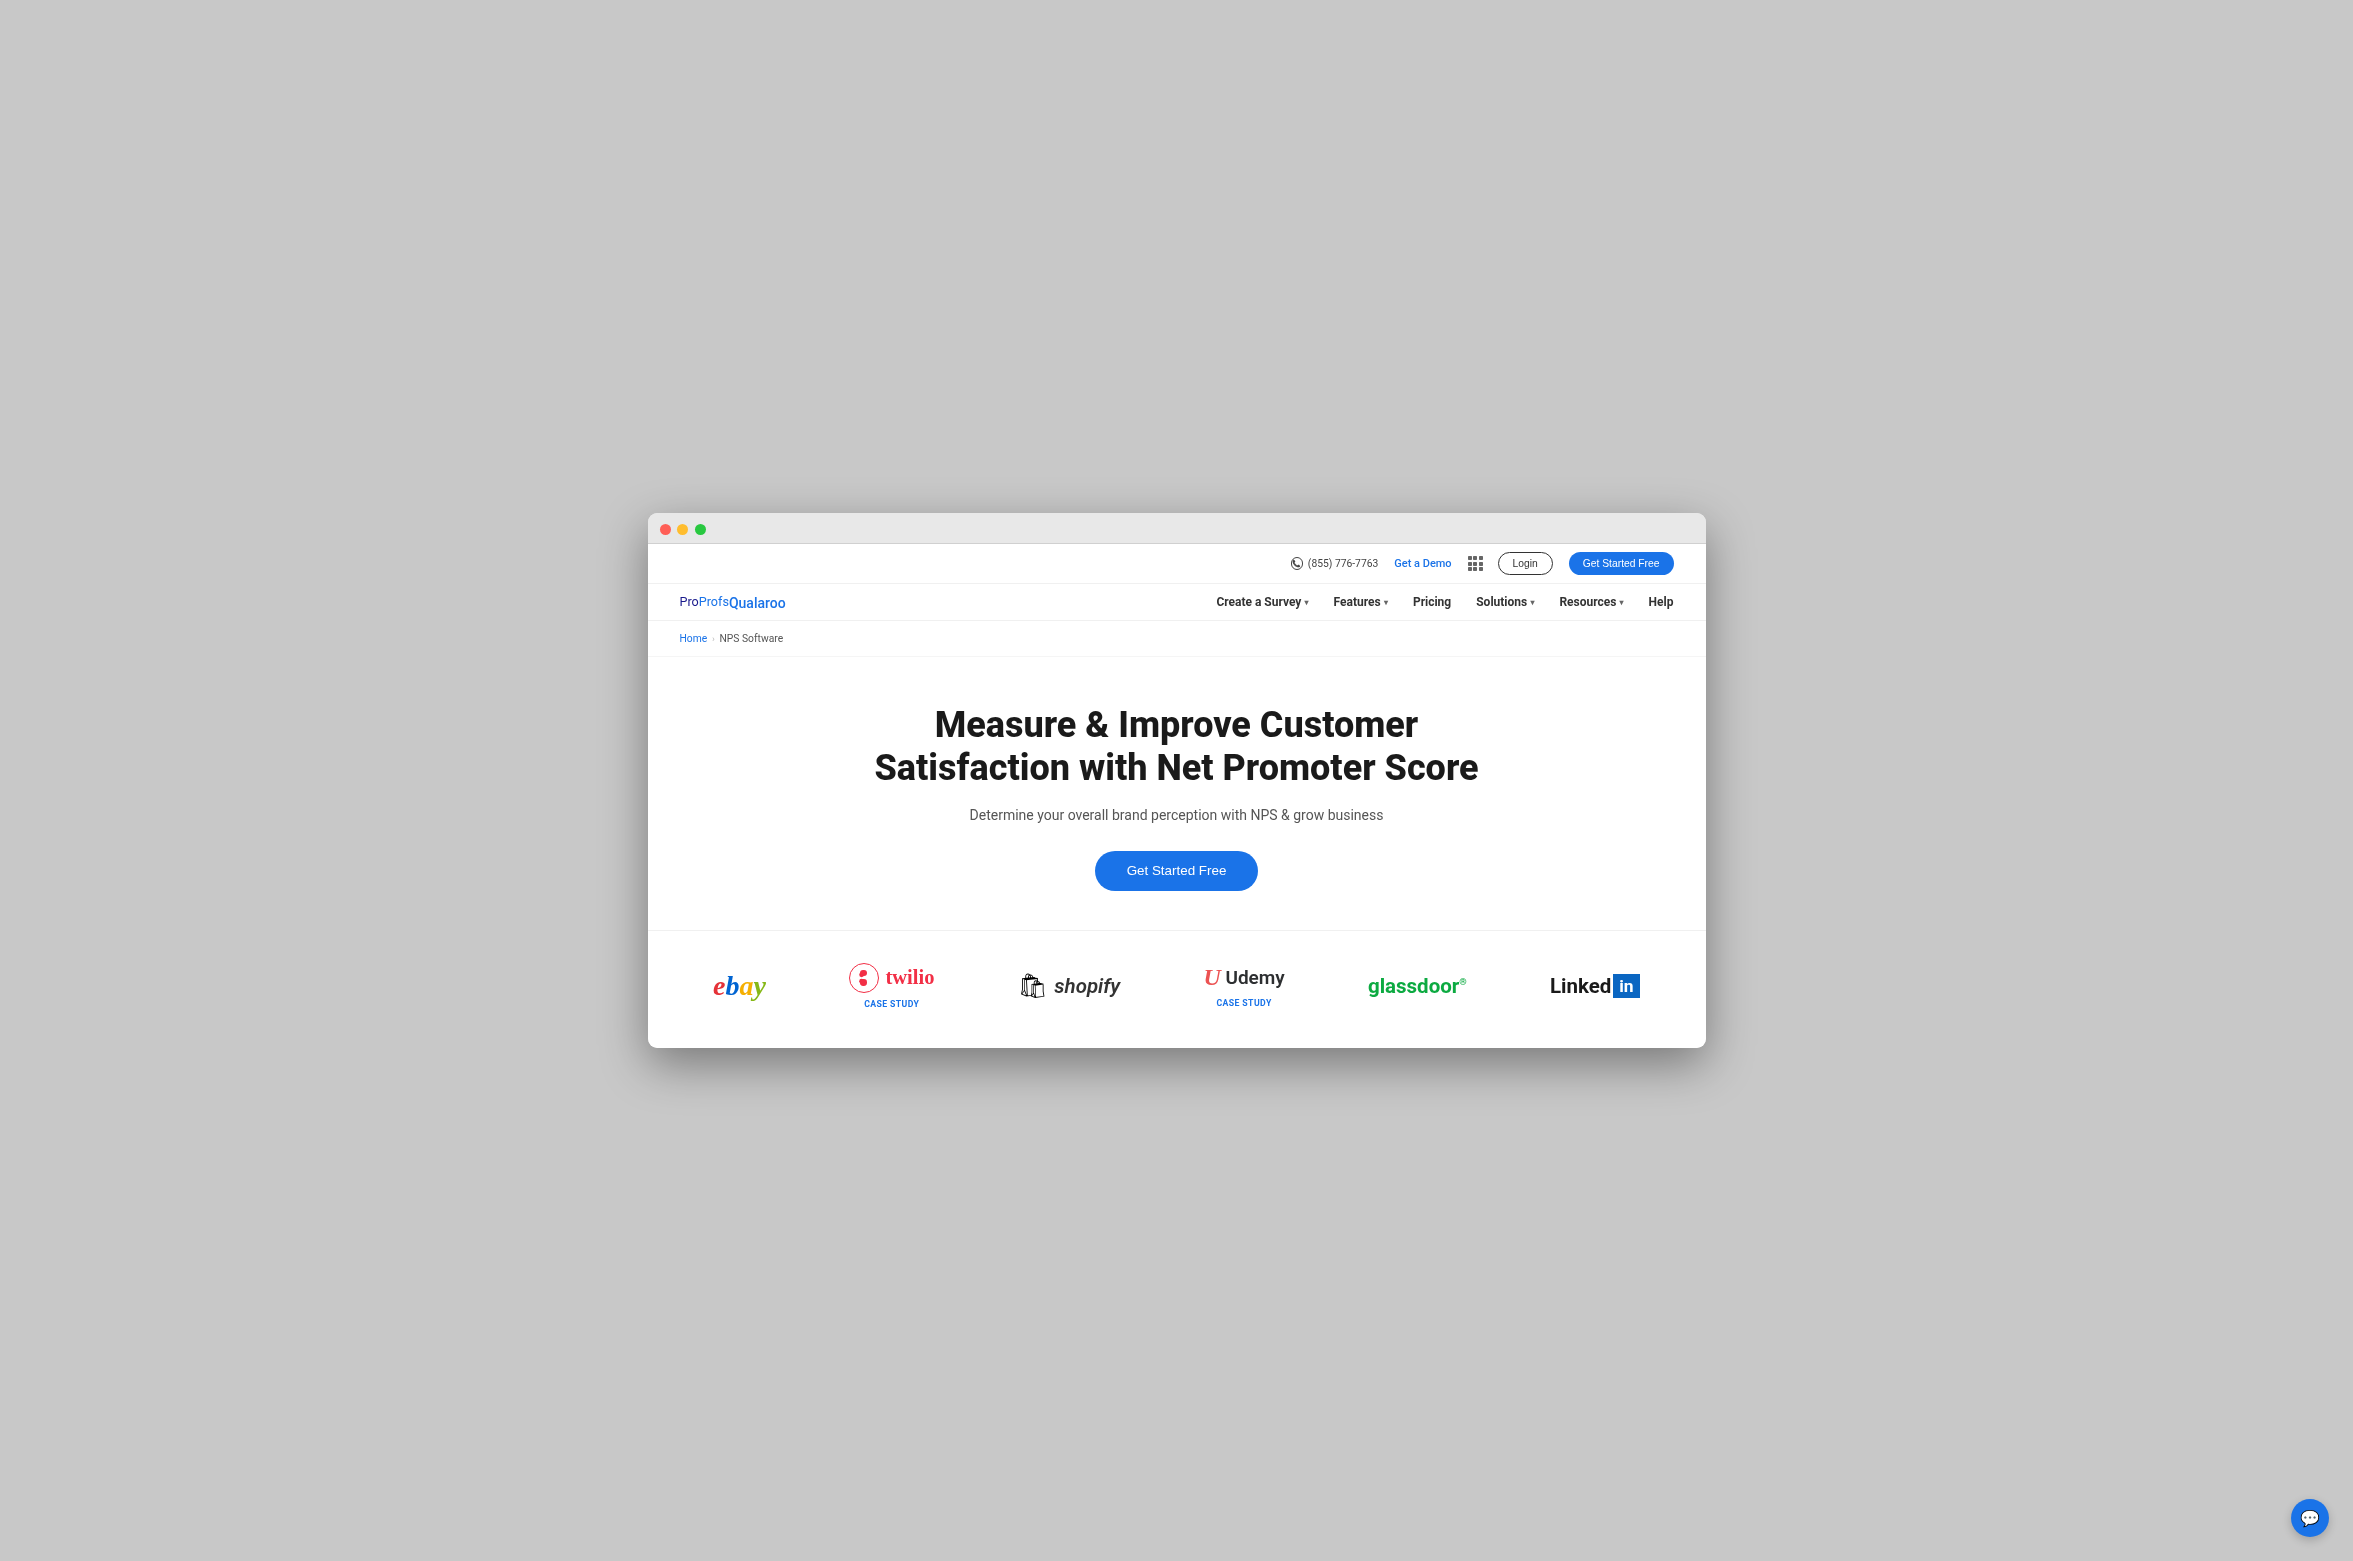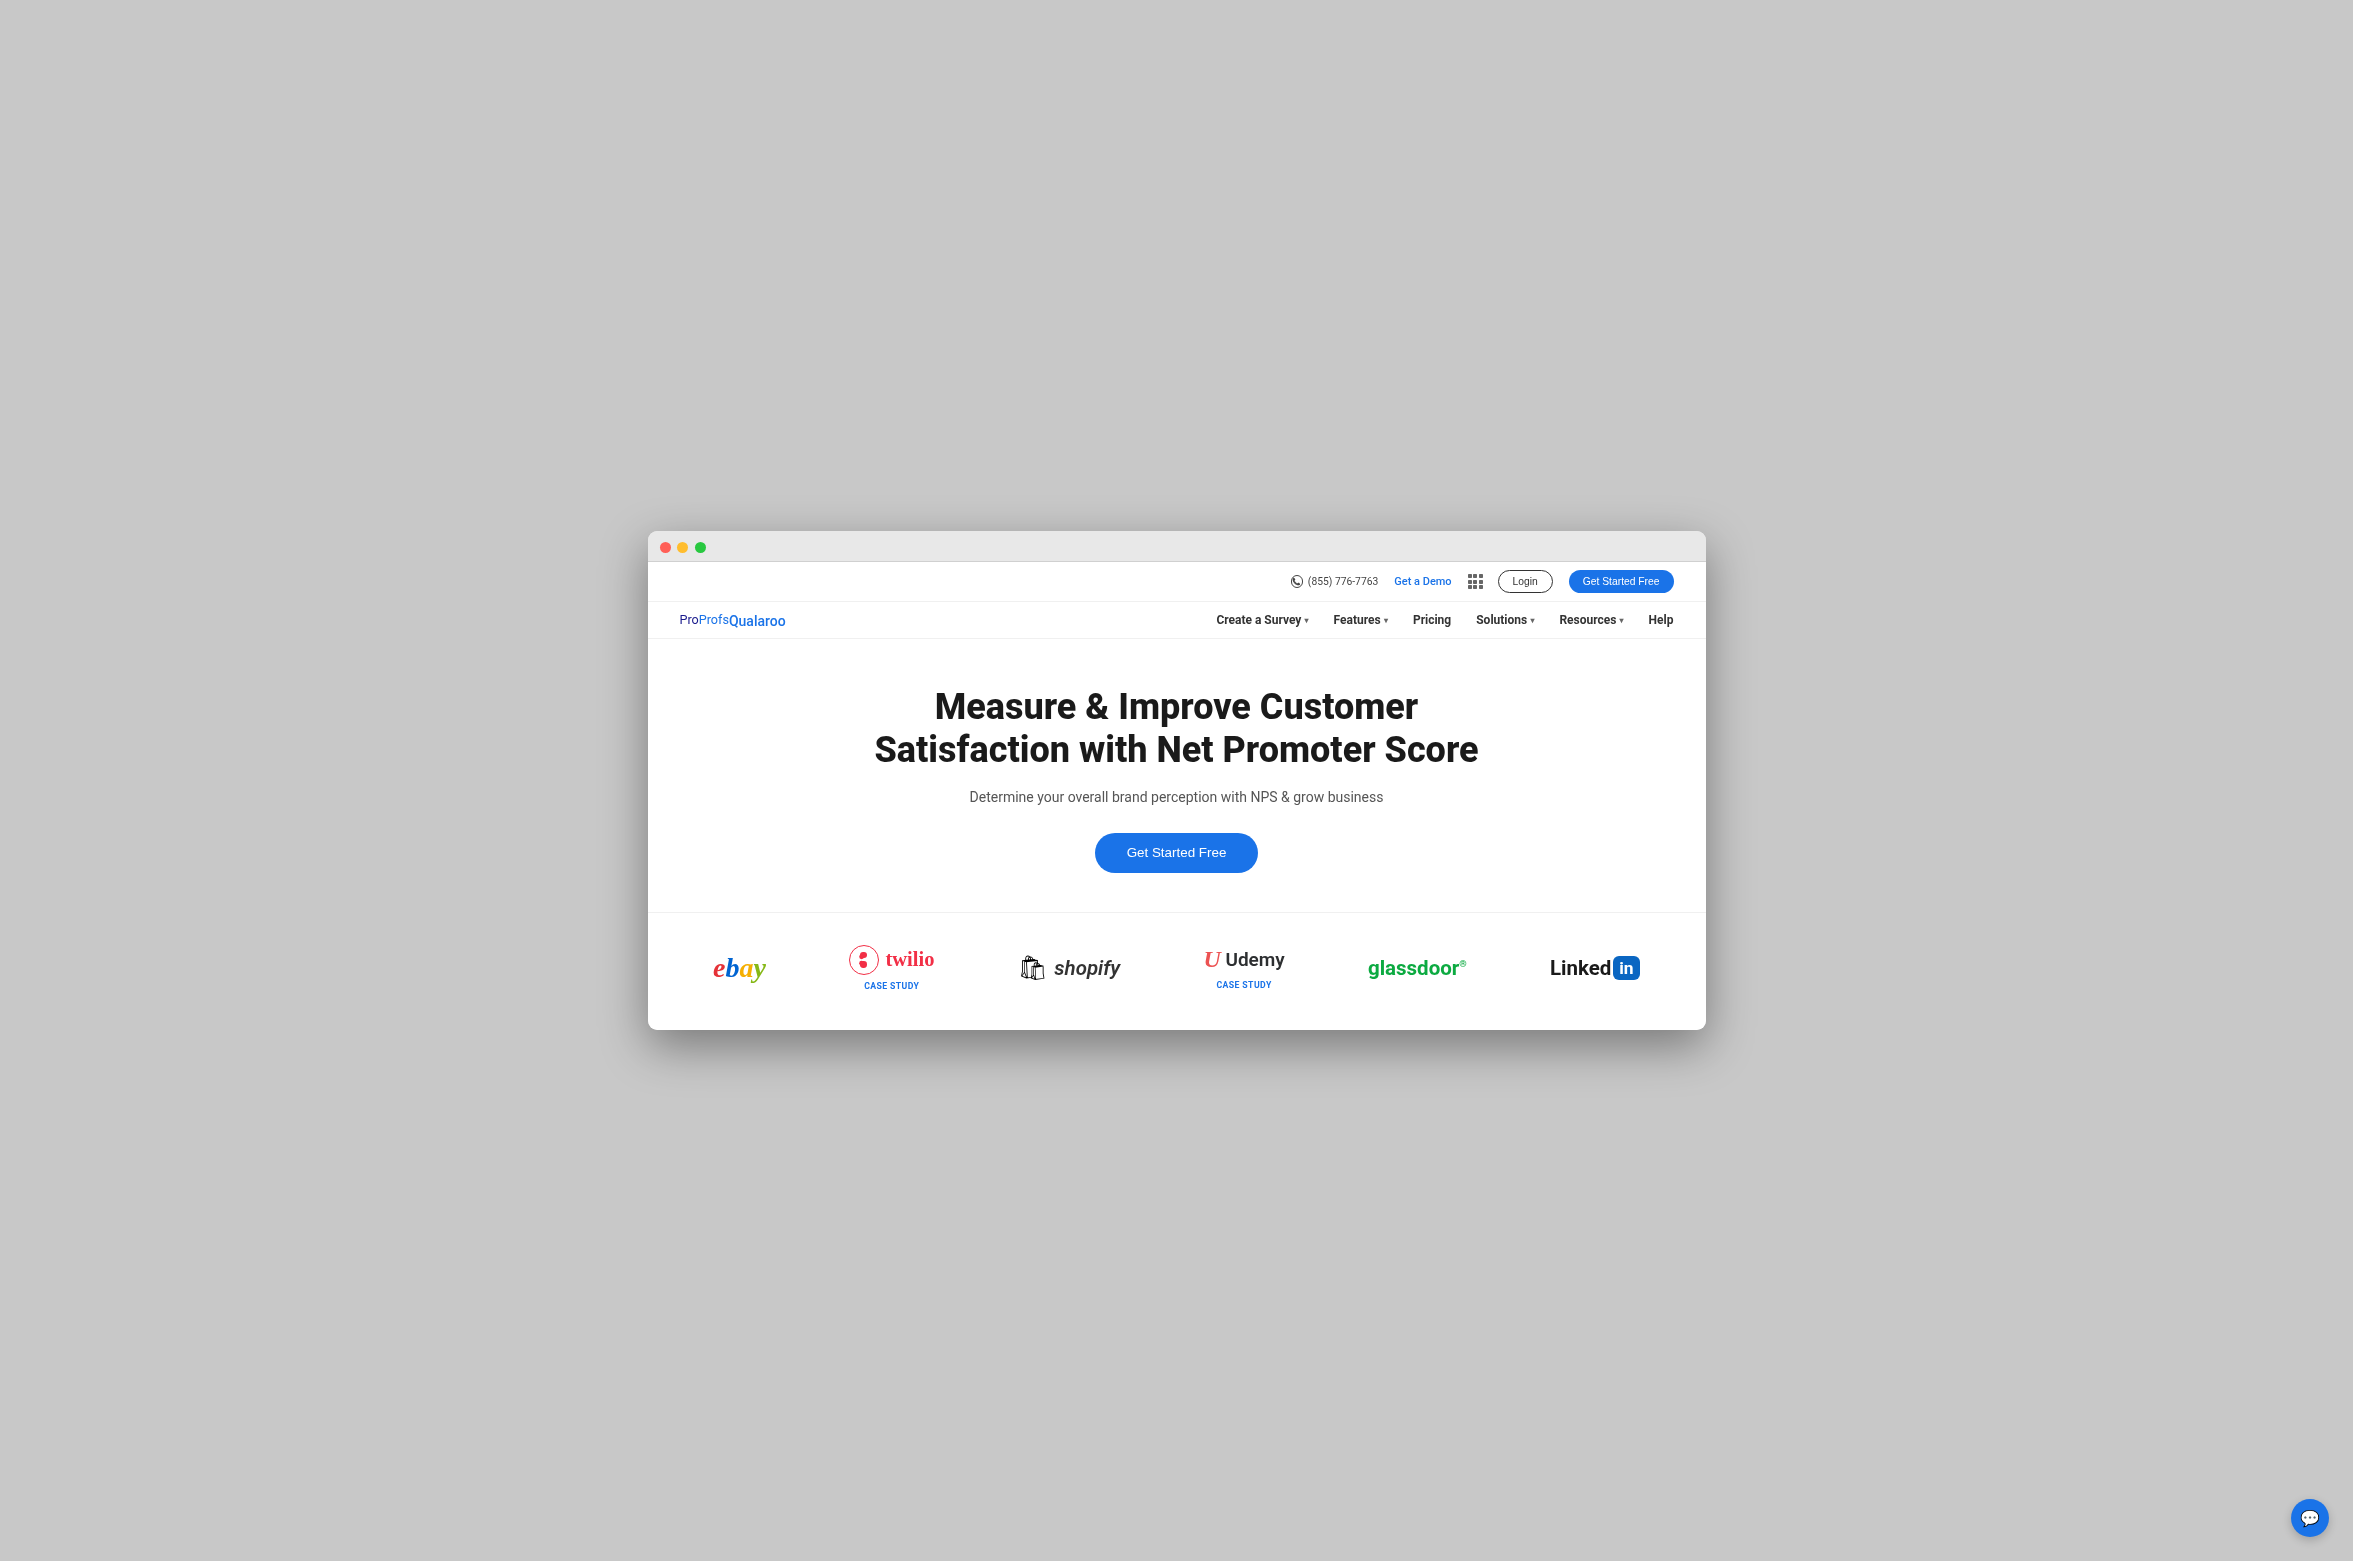--- a/index.html
+++ b/index.html
@@ -364,21 +364,21 @@
       font-weight: 700;
       color: #1a1a1a;
     }
 
     .linkedin-in {
       background: #0a66c2;
       color: #fff;
       font-size: 17.4px;
       font-weight: 700;
       padding: 1.6px 6.3px;
-      border-radius: 6px;
+      border-radius: 0;
       margin-left: 1.6px;
     }
 
     
     .chat-bubble {
       position: fixed;
       bottom: 24px;
       right: 24px;
       width: 38px;
       height: 38px;
@@ -468,20 +468,25 @@
           </a>
         </li>
         <li>
           <a href="#">
             <span>Help</span>
           </a>
         </li>
       </ul>
     </div>
 
+    <div class="breadcrumb">
+      <a href="#">Home</a>
+      <span class="sep">›</span>
+      <span class="current">NPS Software</span>
+    </div>
 
     <div class="hero">
       <h1>Measure &amp; Improve Customer Satisfaction with Net Promoter Score</h1>
       <p>Determine your overall brand perception with NPS &amp; grow business</p>
       <button class="cta-btn">Get Started Free</button>
     </div>
 
     <div class="customers-section">
       <div class="logos-grid">
 

